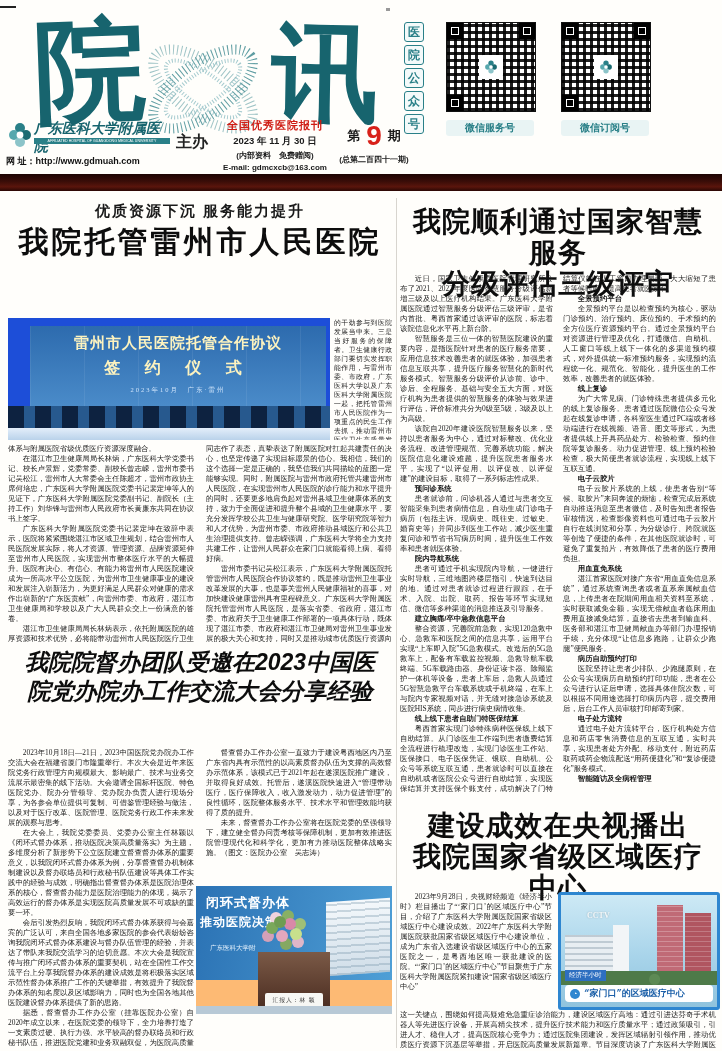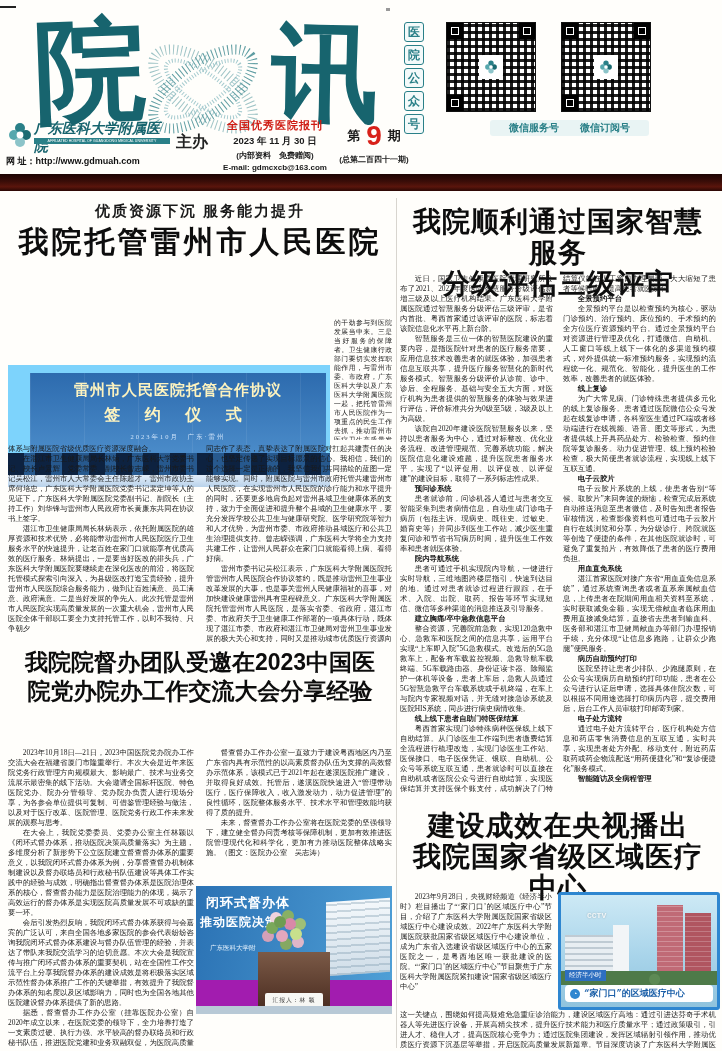--- a/index.html
+++ b/index.html
@@ -36,70 +36,70 @@
       background-image:repeating-linear-gradient(0deg,rgba(0,0,0,.88) 0 3px,transparent 3px 7px),
                        repeating-linear-gradient(90deg,rgba(0,0,0,.88) 0 3px,transparent 3px 7px);}
   .qr .f{position:absolute;width:16px;height:16px;background:#fff;border:4px solid #000;box-sizing:border-box;}
   .qr .f::after{content:"";position:absolute;inset:1px;background:#000;}
   .qr .tl{left:0;top:0}.qr .tr{right:0;top:0}.qr .bl{left:0;bottom:0}
   .qr .ctr{position:absolute;left:32px;top:32px;width:24px;height:24px;background:#fff;border-radius:4px;
            display:flex;align-items:center;justify-content:center;}
   .qr1{left:446px;} .qr2{left:561px;}
   .qr-label{position:absolute;top:120px;width:88px;text-align:center;font-size:10px;font-weight:bold;
             color:#2a8088;background:#e9f4f4;border-radius:3px;padding:1px 0;font-family:"Liberation Sans",sans-serif;}
-  .ql1{left:446px;margin-left:44px;} .ql2{left:561px;}
+  .ql1{left:446px;} .ql2{left:561px;}
   .redband{position:absolute;left:0;top:174px;width:722px;height:17px;
            background:linear-gradient(#1d0503 0%,#3b0d08 45%,#5a150c 75%,#2a0704 100%);}
   
   .abs{position:absolute;}
   .body-text{font-size:7.4px;line-height:10px;text-align:justify;overflow:hidden;}
   .body-text p{margin:0;text-indent:2em;}
   .body-text p.c{text-indent:0;}
   .body-text .bh{font-weight:bold;text-indent:2em;font-family:"Liberation Sans",sans-serif;margin:0;}
   .kicker{font-family:"Liberation Sans",sans-serif;font-weight:bold;font-size:15px;text-align:center;letter-spacing:2px;}
   .headline{font-family:"Liberation Sans",sans-serif;font-weight:bold;text-align:center;color:#0d0d0d;}
   .h1a{font-size:30px;letter-spacing:3px;}
   .h2l{font-size:28px;line-height:31px;letter-spacing:1px;}
   .h3l{font-size:23px;line-height:29px;}
   .colrule{position:absolute;left:396px;top:198px;width:1px;height:850px;background:#d8d5cf;}
   
-  .photo1{left:8px;top:318px;width:322px;height:122px;background:#7dd3fc;overflow:hidden;margin-top:47px;}
+  .photo1{left:8px;top:318px;width:322px;height:122px;background:#1d4ed8;overflow:hidden;}
   .p1-screen{position:absolute;left:22px;top:8px;right:4px;height:80px;
      background:linear-gradient(#2d6bae,#4a8bc9);
      background-image:repeating-linear-gradient(90deg,rgba(255,255,255,.07) 0 1px,transparent 1px 54px),
                       linear-gradient(#2d6bae,#4a8bc9);}
   .p1-t1{position:absolute;left:0;right:0;top:8px;text-align:center;color:#fdf3bf;font-weight:bold;
          font-size:15px;letter-spacing:1px;font-family:"Liberation Sans",sans-serif;}
   .p1-t2{position:absolute;left:0;right:0;top:32px;text-align:center;color:#fdf3bf;font-weight:bold;
          font-size:16px;letter-spacing:10px;font-family:"Liberation Sans",sans-serif;}
   .p1-t3{position:absolute;left:0;right:0;top:60px;text-align:center;color:#cfe4fb;font-size:6.5px;letter-spacing:2px;}
   .p1-people{position:absolute;left:0;bottom:12px;width:100%;height:22px;
      background:repeating-linear-gradient(90deg,#0d2240 0 16px,#27598e 16px 27px);}
   .p1-table{position:absolute;left:0;bottom:0;width:100%;height:12px;background:linear-gradient(#e3eefa,#b9d2ea);}
   
-  .photo3{left:196px;top:886px;width:196px;height:128px;background:#a21caf;overflow:hidden;}
+  .photo3{left:196px;top:886px;width:196px;height:128px;background:#fdba74;overflow:hidden;}
   .p3-slide{position:absolute;left:0;top:0;width:196px;height:94px;background:linear-gradient(100deg,#2b72b4,#4f9fd6);}
   .p3-l1{position:absolute;left:10px;top:8px;color:#fff;font-weight:bold;font-size:13px;font-family:"Liberation Sans",sans-serif;letter-spacing:1px;}
   .p3-l2{position:absolute;left:4px;top:28px;color:#fff;font-weight:bold;font-size:12px;font-family:"Liberation Sans",sans-serif;letter-spacing:1px;}
   .p3-org{position:absolute;left:14px;top:58px;color:#eaf5ff;font-size:6.5px;}
   .p3-bldg{position:absolute;right:2px;top:14px;width:64px;height:74px;
      background:linear-gradient(#f5f9fc,#cfdde8);transform:skewY(-4deg);
      background-image:repeating-linear-gradient(0deg,rgba(120,150,170,.35) 0 2px,transparent 2px 7px),linear-gradient(#f5f9fc,#cfdde8);}
   .p3-flowers{position:absolute;left:78px;top:30px;width:12px;height:12px;border-radius:50%;background:#6f9c52;
      box-shadow:10px 2px 0 #d989a8,-8px 6px 0 #7aa85a,16px 12px 0 #c7e08c,2px 14px 0 #e3a7bd,
                 -4px -4px 0 #f0d3de,8px -6px 0 #89b065,20px 2px 0 #9fbf77,-12px 14px 0 #d3a0b8,6px 22px 0 #85a862,18px 20px 0 #e0b6c8;}
   .p3-podium{position:absolute;left:62px;top:66px;width:72px;height:62px;background:linear-gradient(#7b5a47,#46281d);}
   .p3-card{position:absolute;left:7px;bottom:6px;width:58px;height:15px;background:#f7f7f4;border-radius:2px;
      font-size:5.8px;color:#333;display:flex;align-items:center;justify-content:center;letter-spacing:1px;}
   .p3-floor{position:absolute;left:0;bottom:0;width:100%;height:8px;background:#b8c9d6;}
   
   .tvshot{left:558px;top:892px;width:156px;height:112px;border:3px solid #2e86d0;border-radius:3px;
           background:linear-gradient(#cde9f5 0%,#a8d4ea 55%,#8fc3dd 100%);overflow:hidden;}
   .tv-watermark{position:absolute;left:26px;top:16px;color:rgba(255,255,255,.85);font-size:8px;font-weight:bold;
-      font-family:Liberation Mono, monospace;text-shadow:0 0 2px rgba(0,0,0,.25);}
+      font-family:Liberation Serif, serif;text-shadow:0 0 2px rgba(0,0,0,.25);}
   .tv-b1{position:absolute;left:4px;top:40px;width:58px;height:38px;background:#e8eef2;
      background-image:repeating-linear-gradient(0deg,rgba(130,150,165,.4) 0 2px,transparent 2px 6px);}
   .tv-b2{position:absolute;left:52px;top:30px;width:16px;height:48px;background:#f2f5f7;}
   .tv-b3{position:absolute;left:96px;top:10px;width:26px;height:72px;background:#c06a76;
      background-image:repeating-linear-gradient(0deg,rgba(255,255,255,.25) 0 1px,transparent 1px 5px);}
   .tv-b4{position:absolute;left:124px;top:18px;width:26px;height:64px;background:#b05560;
      background-image:repeating-linear-gradient(0deg,rgba(255,255,255,.22) 0 1px,transparent 1px 5px);}
   .tv-trees{position:absolute;left:0;bottom:22px;width:100%;height:14px;background:#4e7a49;
      background-image:radial-gradient(circle at 20% 40%,#3c6238 0 4px,transparent 5px),radial-gradient(circle at 60% 60%,#5d8a55 0 5px,transparent 6px);}
   .tv-tag{position:absolute;left:4px;bottom:26px;background:#2e6fc0;color:#fff;font-size:6.5px;
@@ -215,28 +215,29 @@
     <div class="p1-table"></div>
   </div>
 
   <div class="abs body-text" style="left:334px;top:318px;width:58px;height:122px;font-size:6.8px;line-height:9px;">
       <p class="c">的干劲参与到医院发展当中来。三是当好服务的保障者。卫生健康行政部门要切实发挥职能作用，与雷州市委、市政府，广东医科大学以及广东医科大学附属医院一起，把托管雷州市人民医院作为一项重点的民生工作去抓，推动雷州市医疗卫生高质量发展。</p>
     </div>
 
   <div class="abs body-text" style="left:8px;top:444px;width:186px;height:198px;">
       <p class="c">体系与附属医院省级优质医疗资源深度融合。</p>
       <p class="">在湛江市卫生健康局局长林炳，广东医科大学党委书记、校长卢景辉，党委常委、副校长曾志嵘，雷州市委书记吴松江，雷州市人大常委会主任陈超才，雷州市政协主席何培忠，广东医科大学附属医院党委书记裴定坤等人的见证下，广东医科大学附属医院党委副书记、副院长（主持工作）刘华锋与雷州市人民政府市长黄廉东共同在协议书上签字。</p>
+      <p class="">广东医科大学附属医院党委书记裴定坤在致辞中表示，医院将紧紧围绕湛江市区域卫生规划，结合雷州市人民医院发展实际，将人才资源、管理资源、品牌资源延伸至雷州市人民医院，实现雷州市整体医疗水平的大幅提升。医院有决心、有信心、有能力将雷州市人民医院建设成为一所高水平公立医院，为雷州市卫生健康事业的建设和发展注入崭新活力，为更好满足人民群众对健康的需求作出崭新的“广东医贡献”，向雷州市委、市政府，湛江市卫生健康局和学校以及广大人民群众交上一份满意的答卷。</p>
       <p class="">湛江市卫生健康局局长林炳表示，依托附属医院的雄厚资源和技术优势，必将能带动雷州市人民医院医疗卫生服务水平的快速提升，让老百姓在家门口就能享有优质高效的医疗服务。林炳提出，一是要当好医改的排头兵，广东医科大学附属医院要继续走在深化医改的前沿，将医院托管模式探索引向深入，为县级医改打造宝贵经验，提升雷州市人民医院综合服务能力，做到让百姓满意、员工满意、政府满意。二是当好发展的争先人。此次托管是雷州市人民医院实现高质量发展的一次重大机会，雷州市人民医院全体干部职工要全力支持托管工作，以时不我待、只争朝夕</p>
     </div>
   <div class="abs body-text" style="left:206px;top:444px;width:186px;height:198px;">
       <p class="c">同志作了表态，真挚表达了附属医院对扛起共建责任的决心，也坚定传递了实现目标愿景的信心。我相信，我们的这个选择一定是正确的，我坚信我们共同描绘的蓝图一定能够实现。同时，附属医院与雷州市政府托管共建雷州市人民医院，在实现雷州市人民医院的诊疗能力和水平提升的同时，还要更多地肩负起对雷州县域卫生健康体系的支持，致力于全面促进和提升整个县域的卫生健康水平，要充分发挥学校公共卫生与健康研究院、医学研究院等智力和人才优势，为雷州市委、市政府推动县域医疗和公共卫生治理提供支持。曾志嵘强调，广东医科大学将全力支持共建工作，让雷州人民群众在家门口就能看得上病、看得好病。</p>
       <p class="">雷州市委书记吴松江表示，广东医科大学附属医院托管雷州市人民医院合作协议签约，既是推动雷州卫生事业改革发展的大事，也是事关雷州人民健康福祉的喜事，对加快建设健康雷州具有里程碑意义。广东医科大学附属医院托管雷州市人民医院，是落实省委、省政府，湛江市委、市政府关于卫生健康工作部署的一项具体行动，既体现了湛江市委、市政府和湛江市卫健局对雷州卫生事业发展的极大关心和支持，同时又是推动城市优质医疗资源向基层延伸，实现城乡卫生一体化的有效实践。希望雷州市人民医院牢牢把握这次难得的发展机遇，做好衔接服务，全力打造一个让社会满意的、综合实力雄厚的医疗服务中心。市委、市政府将一如既往大力支持广东医科大学附属医院与市人民医院医联体建设工作，支持市人民医院高质量发展，共同为建设健康雷州添光增彩。（文：刘锋　图：王锋　刘锋）</p>
     </div>
 
-  <div class="abs headline h3l" style="left:8px;top:648px;width:384px;">
+  <div class="abs headline h3l" style="left:8px;top:648px;width:384px;font-style:italic;">
     <div>我院院督办团队受邀在2023中国医</div>
     <div>院党办院办工作交流大会分享经验</div>
   </div>
 
   <div class="abs body-text" style="left:8px;top:748px;width:186px;height:300px;">
       <p class="">2023年10月18日—21日，2023中国医院党办院办工作交流大会在福建省厦门市隆重举行。本次大会是近年来医院党务行政管理方向规模最大、影响最广、技术与业务交流展示最密集的线下活动。大会邀请全国标杆医院、特色医院党办、院办分管领导、党办院办负责人进行现场分享，为各参会单位提供可复制、可借鉴管理经验与做法，以及对于医疗改革、医院管理、医院党务行政工作未来发展的观察与思考。</p>
       <p class="">在大会上，我院党委委员、党委办公室主任林颖以《闭环式督办体系，推动医院决策高质量落实》为主题，多维度分析了新形势下公立医院建立督查督办体系的重要意义，以我院闭环式督办体系为例，分享督查督办机制体制建设以及督办联络员和行政秘书队伍建设等具体工作实践中的经验与成效，明确指出督查督办体系是医院治理体系的核心，督查督办能力是医院治理能力的体现，揭示了高效运行的督办体系是实现医院高质量发展不可或缺的重要一环。</p>
       <p class="">会后引发热烈反响，我院闭环式督办体系获得与会嘉宾的广泛认可，来自全国各地多家医院的参会代表纷纷咨询我院闭环式督办体系建设与督办队伍管理的经验，并表达了带队来我院交流学习的迫切意愿。本次大会是我院宣传与推广闭环式督办体系的重要契机，站在全国性工作交流平台上分享我院督办体系的建设成效是将积极落实区域示范性督办体系推广工作的关键举措，有效提升了我院督办体系的知名度以及区域影响力，同时也为全国各地其他医院建设督办体系提供了新的思路。</p>
       <p class="">据悉，督查督办工作办公室（挂靠医院办公室）自2020年成立以来，在医院党委的领导下，全力培养打造了一支素质过硬、执行力强、水平较高的督办联络员和行政秘书队伍，推进医院党建和业务双融双促，为医院高质量发展注入强劲动力，同时也为医院培养</p>
     </div>

